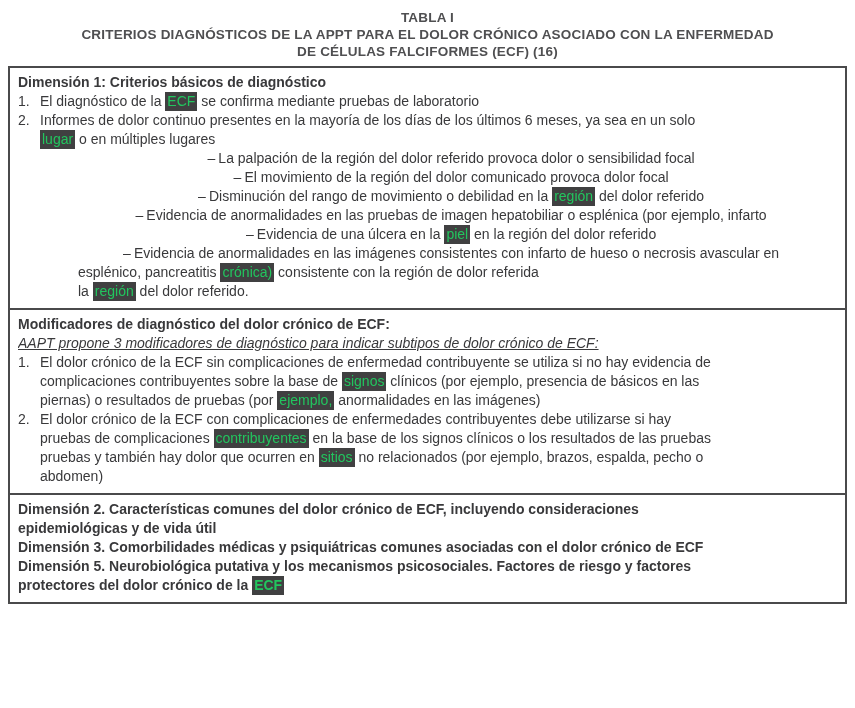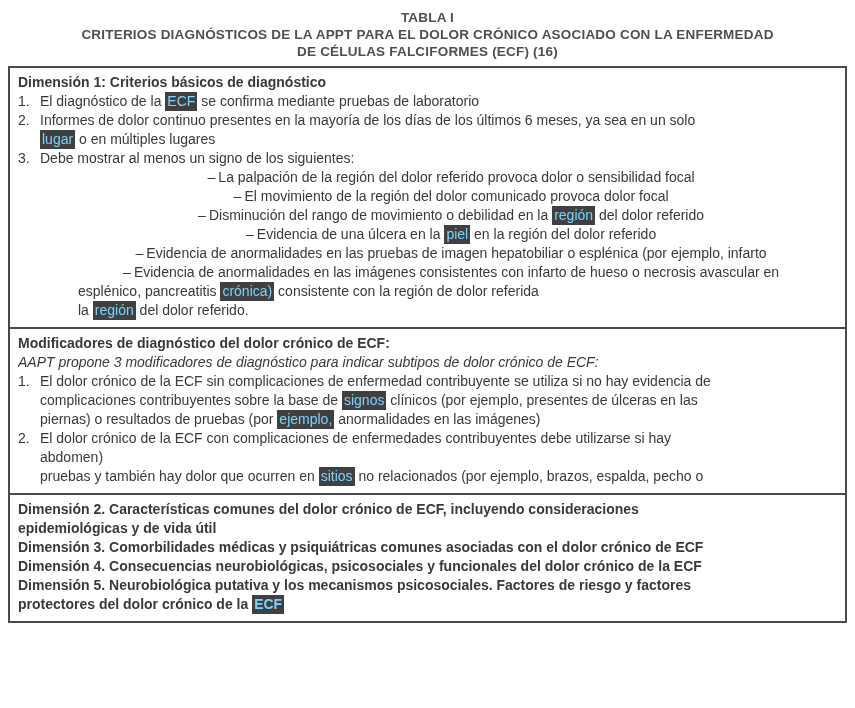--- a/index.html
+++ b/index.html
@@ -37,78 +37,77 @@
     border-bottom: 2px solid #4a4a4b;
   }
   .section:last-child {
     border-bottom: none;
   }
   .line {
     white-space: nowrap;
     overflow: hidden;
   }
   .line.heading { font-weight: bold; }
-  .line.italic  { font-style: italic; }
+  .line.italic  { font-style: italic; text-decoration: underline; }
   .line.item .marker {
     display: inline-block;
     width: 22px;
   }
   .line.item-cont { padding-left: 22px; }
   .line.sub { padding-left: 44px; text-align: center; }
   .line.sub .marker {
     display: inline-block;
     width: 14px;
   }
   .line.sub-cont { padding-left: 60px; }
   .hl {
     background: #404041;
-    color: #7dd3fc;
+    color: #22c55e;
     padding: 8px 2px;
   }
 </style>
 </head>
 <body>
 
 <div class="page">
 
   <div class="title-block">
     <div class="title-line">TABLA I</div>
     <div class="title-line">CRITERIOS DIAGNÓSTICOS DE LA APPT PARA EL DOLOR CRÓNICO ASOCIADO CON LA ENFERMEDAD</div>
     <div class="title-line">DE CÉLULAS FALCIFORMES (ECF) (16)</div>
   </div>
 
   <div class="table-box">
       <div class="section">
         <div class="line heading"><span>Dimensión 1: Criterios básicos de diagnóstico</span></div>
         <div class="line item"><span class="marker">1.</span><span>El diagnóstico de la </span><span class="hl">ECF</span><span> se confirma mediante pruebas de laboratorio</span></div>
         <div class="line item"><span class="marker">2.</span><span>Informes de dolor continuo presentes en la mayoría de los días de los últimos 6 meses, ya sea en un solo</span></div>
         <div class="line item-cont"><span class="hl">lugar</span><span> o en múltiples lugares</span></div>
-        <div class="line item"><span class="marker">3.</span><span>Debe mostrar al menos un signo de los siguientes:</span></div>
         <div class="line sub"><span class="marker">–</span><span>La palpación de la región del dolor referido provoca dolor o sensibilidad focal</span></div>
         <div class="line sub"><span class="marker">–</span><span>El movimiento de la región del dolor comunicado provoca dolor focal</span></div>
         <div class="line sub"><span class="marker">–</span><span>Disminución del rango de movimiento o debilidad en la </span><span class="hl">región</span><span> del dolor referido</span></div>
+        <div class="line sub"><span class="marker">–</span><span>Evidencia de anormalidades en las pruebas de imagen hepatobiliar o esplénica (por ejemplo, infarto</span></div>
         <div class="line sub"><span class="marker">–</span><span>Evidencia de una úlcera en la </span><span class="hl">piel</span><span> en la región del dolor referido</span></div>
-        <div class="line sub"><span class="marker">–</span><span>Evidencia de anormalidades en las pruebas de imagen hepatobiliar o esplénica (por ejemplo, infarto</span></div>
         <div class="line sub"><span class="marker">–</span><span>Evidencia de anormalidades en las imágenes consistentes con infarto de hueso o necrosis avascular en</span></div>
         <div class="line sub-cont"><span>esplénico, pancreatitis </span><span class="hl">crónica)</span><span> consistente con la región de dolor referida</span></div>
         <div class="line sub-cont"><span>la </span><span class="hl">región</span><span> del dolor referido.</span></div>
       </div>
       <div class="section">
         <div class="line heading"><span>Modificadores de diagnóstico del dolor crónico de ECF:</span></div>
         <div class="line italic"><span>AAPT propone 3 modificadores de diagnóstico para indicar subtipos de dolor crónico de ECF:</span></div>
         <div class="line item"><span class="marker">1.</span><span>El dolor crónico de la ECF sin complicaciones de enfermedad contribuyente se utiliza si no hay evidencia de</span></div>
-        <div class="line item-cont"><span>complicaciones contribuyentes sobre la base de </span><span class="hl">signos</span><span> clínicos (por ejemplo, presentes de úlceras en las</span></div>
+        <div class="line item-cont"><span>complicaciones contribuyentes sobre la base de </span><span class="hl">signos</span><span> clínicos (por ejemplo, presencia de básicos en las</span></div>
         <div class="line item-cont"><span>piernas) o resultados de pruebas (por </span><span class="hl">ejemplo,</span><span> anormalidades en las imágenes)</span></div>
         <div class="line item"><span class="marker">2.</span><span>El dolor crónico de la ECF con complicaciones de enfermedades contribuyentes debe utilizarse si hay</span></div>
+        <div class="line item-cont"><span>pruebas de complicaciones </span><span class="hl">contribuyentes</span><span> en la base de los signos clínicos o los resultados de las pruebas</span></div>
+        <div class="line item-cont"><span>pruebas y también hay dolor que ocurren en </span><span class="hl">sitios</span><span> no relacionados (por ejemplo, brazos, espalda, pecho o</span></div>
         <div class="line item-cont"><span>abdomen)</span></div>
-        <div class="line item-cont"><span>pruebas y también hay dolor que ocurren en </span><span class="hl">sitios</span><span> no relacionados (por ejemplo, brazos, espalda, pecho o</span></div>
       </div>
       <div class="section">
         <div class="line heading"><span>Dimensión 2. Características comunes del dolor crónico de ECF, incluyendo consideraciones</span></div>
         <div class="line heading"><span>epidemiológicas y de vida útil</span></div>
         <div class="line heading"><span>Dimensión 3. Comorbilidades médicas y psiquiátricas comunes asociadas con el dolor crónico de ECF</span></div>
-        <div class="line heading"><span>Dimensión 4. Consecuencias neurobiológicas, psicosociales y funcionales del dolor crónico de la ECF</span></div>
         <div class="line heading"><span>Dimensión 5. Neurobiológica putativa y los mecanismos psicosociales. Factores de riesgo y factores</span></div>
         <div class="line heading"><span>protectores del dolor crónico de la </span><span class="hl">ECF</span></div>
       </div>
     </div>
 
 </div>
 
 </body></html>

